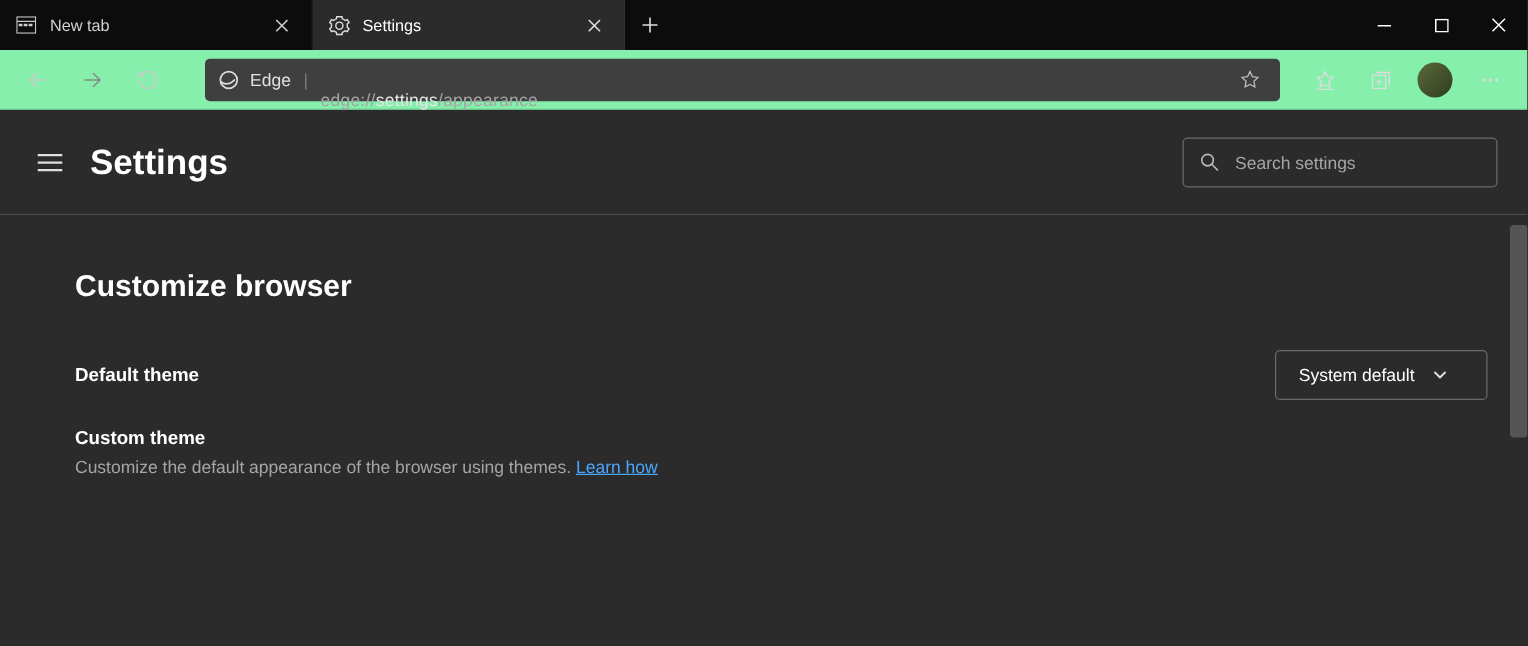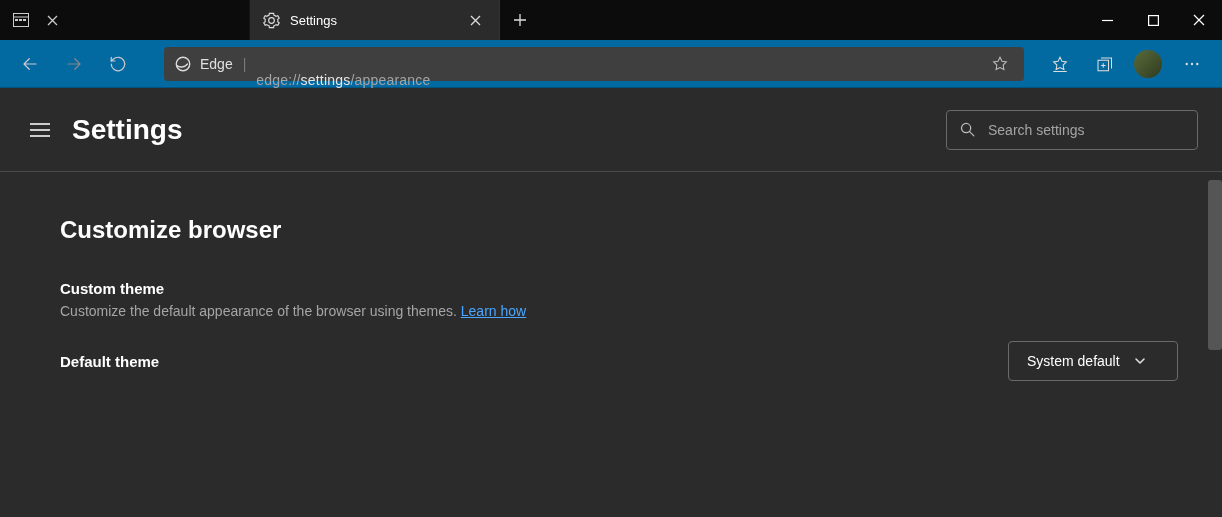--- a/index.html
+++ b/index.html
@@ -52,21 +52,21 @@
 }
 .caption-controls .cap-btn {
   width: 46px;
   display: flex; align-items: center; justify-content: center;
   color: #fff;
 }
 
 
 .toolbar {
   height: 48px;
-  background: #0369a1;
+  background: #86efac;
   display: flex;
   align-items: center;
   padding: 0 12px;
   gap: 8px;
   border-bottom: 1px solid rgba(0,0,0,0.2);
 }
 .nav-btn {
   width: 36px; height: 36px;
   display:flex; align-items:center; justify-content:center;
   color: #bbb;
@@ -137,21 +137,21 @@
   border: none;
   outline: none;
   color: #fff;
   font-size: 14px;
   flex:1;
 }
 .search-settings input::placeholder { color:#a5a5a5; }
 
 
 .content {
-  padding: 44px 44px 30px 60px;
+  padding: 44px 32px 30px 60px;
   overflow-y: auto;
   height: calc(517px - 40px - 48px - 84px);
 }
 .section-heading {
   font-size: 24px;
   font-weight: 600;
   margin-bottom: 36px;
 }
 .row {
   display: flex;
@@ -205,20 +205,21 @@
   <div class="tab">
     <span class="tab-icon">
       <svg width="16" height="14" viewBox="0 0 16 14">
           <rect x="0.5" y="0.5" width="15" height="13" fill="none" stroke="#ccc"></rect>
           <line x1="0.5" y1="4" x2="15.5" y2="4" stroke="#ccc"></line>
           <rect x="2" y="6" width="3" height="2" fill="#ccc"></rect>
           <rect x="6" y="6" width="3" height="2" fill="#ccc"></rect>
           <rect x="10" y="6" width="3" height="2" fill="#ccc"></rect>
         </svg>
     </span>
+    <span class="tab-label">New tab</span>
     <span class="tab-close">
       <svg width="11" height="11" viewBox="0 0 11 11">
           <path d="M1 1 L10 10 M10 1 L1 10" stroke="#ccc" stroke-width="1.3"></path>
         </svg>
     </span>
   </div>
   <div class="tab active">
     <span class="tab-icon">
       <svg width="17" height="17" viewBox="0 0 24 24">
           <path fill="none" stroke="#ddd" stroke-width="1.6" d="M12 8a4 4 0 1 0 0 8 4 4 0 0 0 0-8zm9 4c0 .6-.06 1.2-.18 1.76l2.1 1.64-2 3.46-2.48-1a9 9 0 0 1-3.04 1.76L15 22h-6l-.4-2.38a9 9 0 0 1-3.04-1.76l-2.48 1-2-3.46 2.1-1.64A9 9 0 0 1 3 12c0-.6.06-1.2.18-1.76L1.08 8.6l2-3.46 2.48 1A9 9 0 0 1 8.6 4.38L9 2h6l.4 2.38a9 9 0 0 1 3.04 1.76l2.48-1 2 3.46-2.1 1.64c.12.56.18 1.16.18 1.76z"></path>
@@ -333,36 +334,36 @@
           <line x1="15" y1="15" x2="21" y2="21" stroke="#bbb" stroke-width="1.8" stroke-linecap="round"></line>
         </svg>
     </span>
     <input type="text" placeholder="Search settings" style="">
   </div>
 </div>
 
 <div class="content">
   <div class="section-heading">Customize browser</div>
 
-  <div class="row" style="align-items:flex-start;">
-    <div>
-      <div class="label">Custom theme</div>
-      <div class="desc">
-        <span>Customize the default appearance of the browser using themes. </span><a href="#">Learn how</a>
-      </div>
-    </div>
-  </div>
-
   <div class="row">
     <div class="label">Default theme</div>
     <div class="select-box wide">
       <span>System default</span>
       <span>
         <svg width="12" height="12" viewBox="0 0 12 12">
             <path d="M2 4l4 4 4-4" fill="none" stroke="#ddd" stroke-width="1.6" stroke-linecap="round" stroke-linejoin="round"></path>
           </svg>
       </span>
     </div>
   </div>
 
+  <div class="row" style="align-items:flex-start;">
+    <div>
+      <div class="label">Custom theme</div>
+      <div class="desc">
+        <span>Customize the default appearance of the browser using themes. </span><a href="#">Learn how</a>
+      </div>
+    </div>
+  </div>
+
 </div>
 
 <div class="scroll-track"></div>
 
 </body></html>

